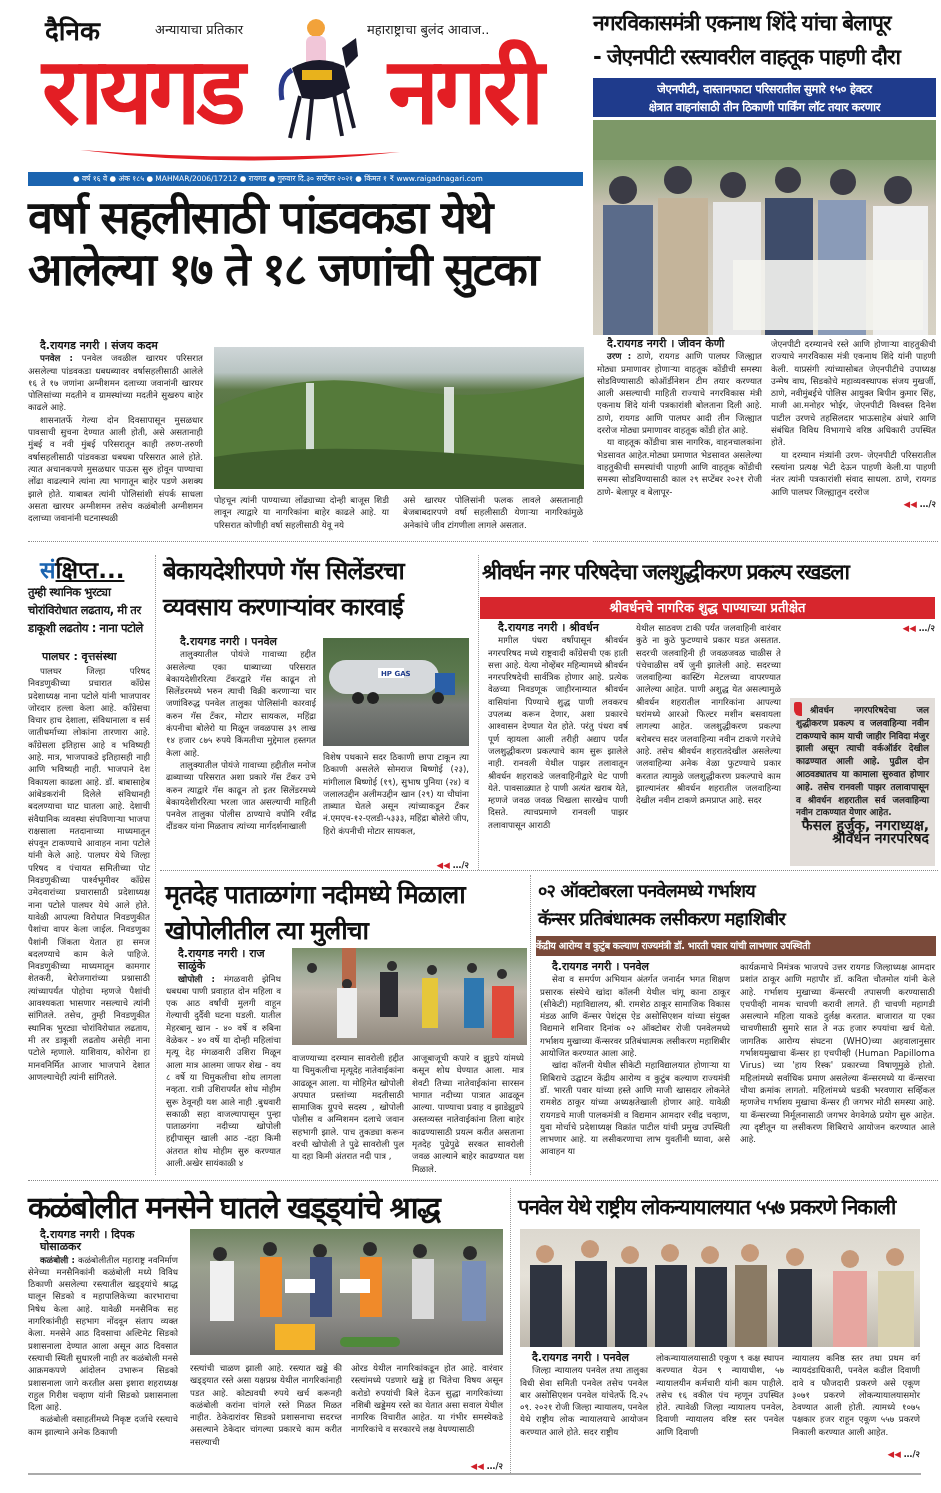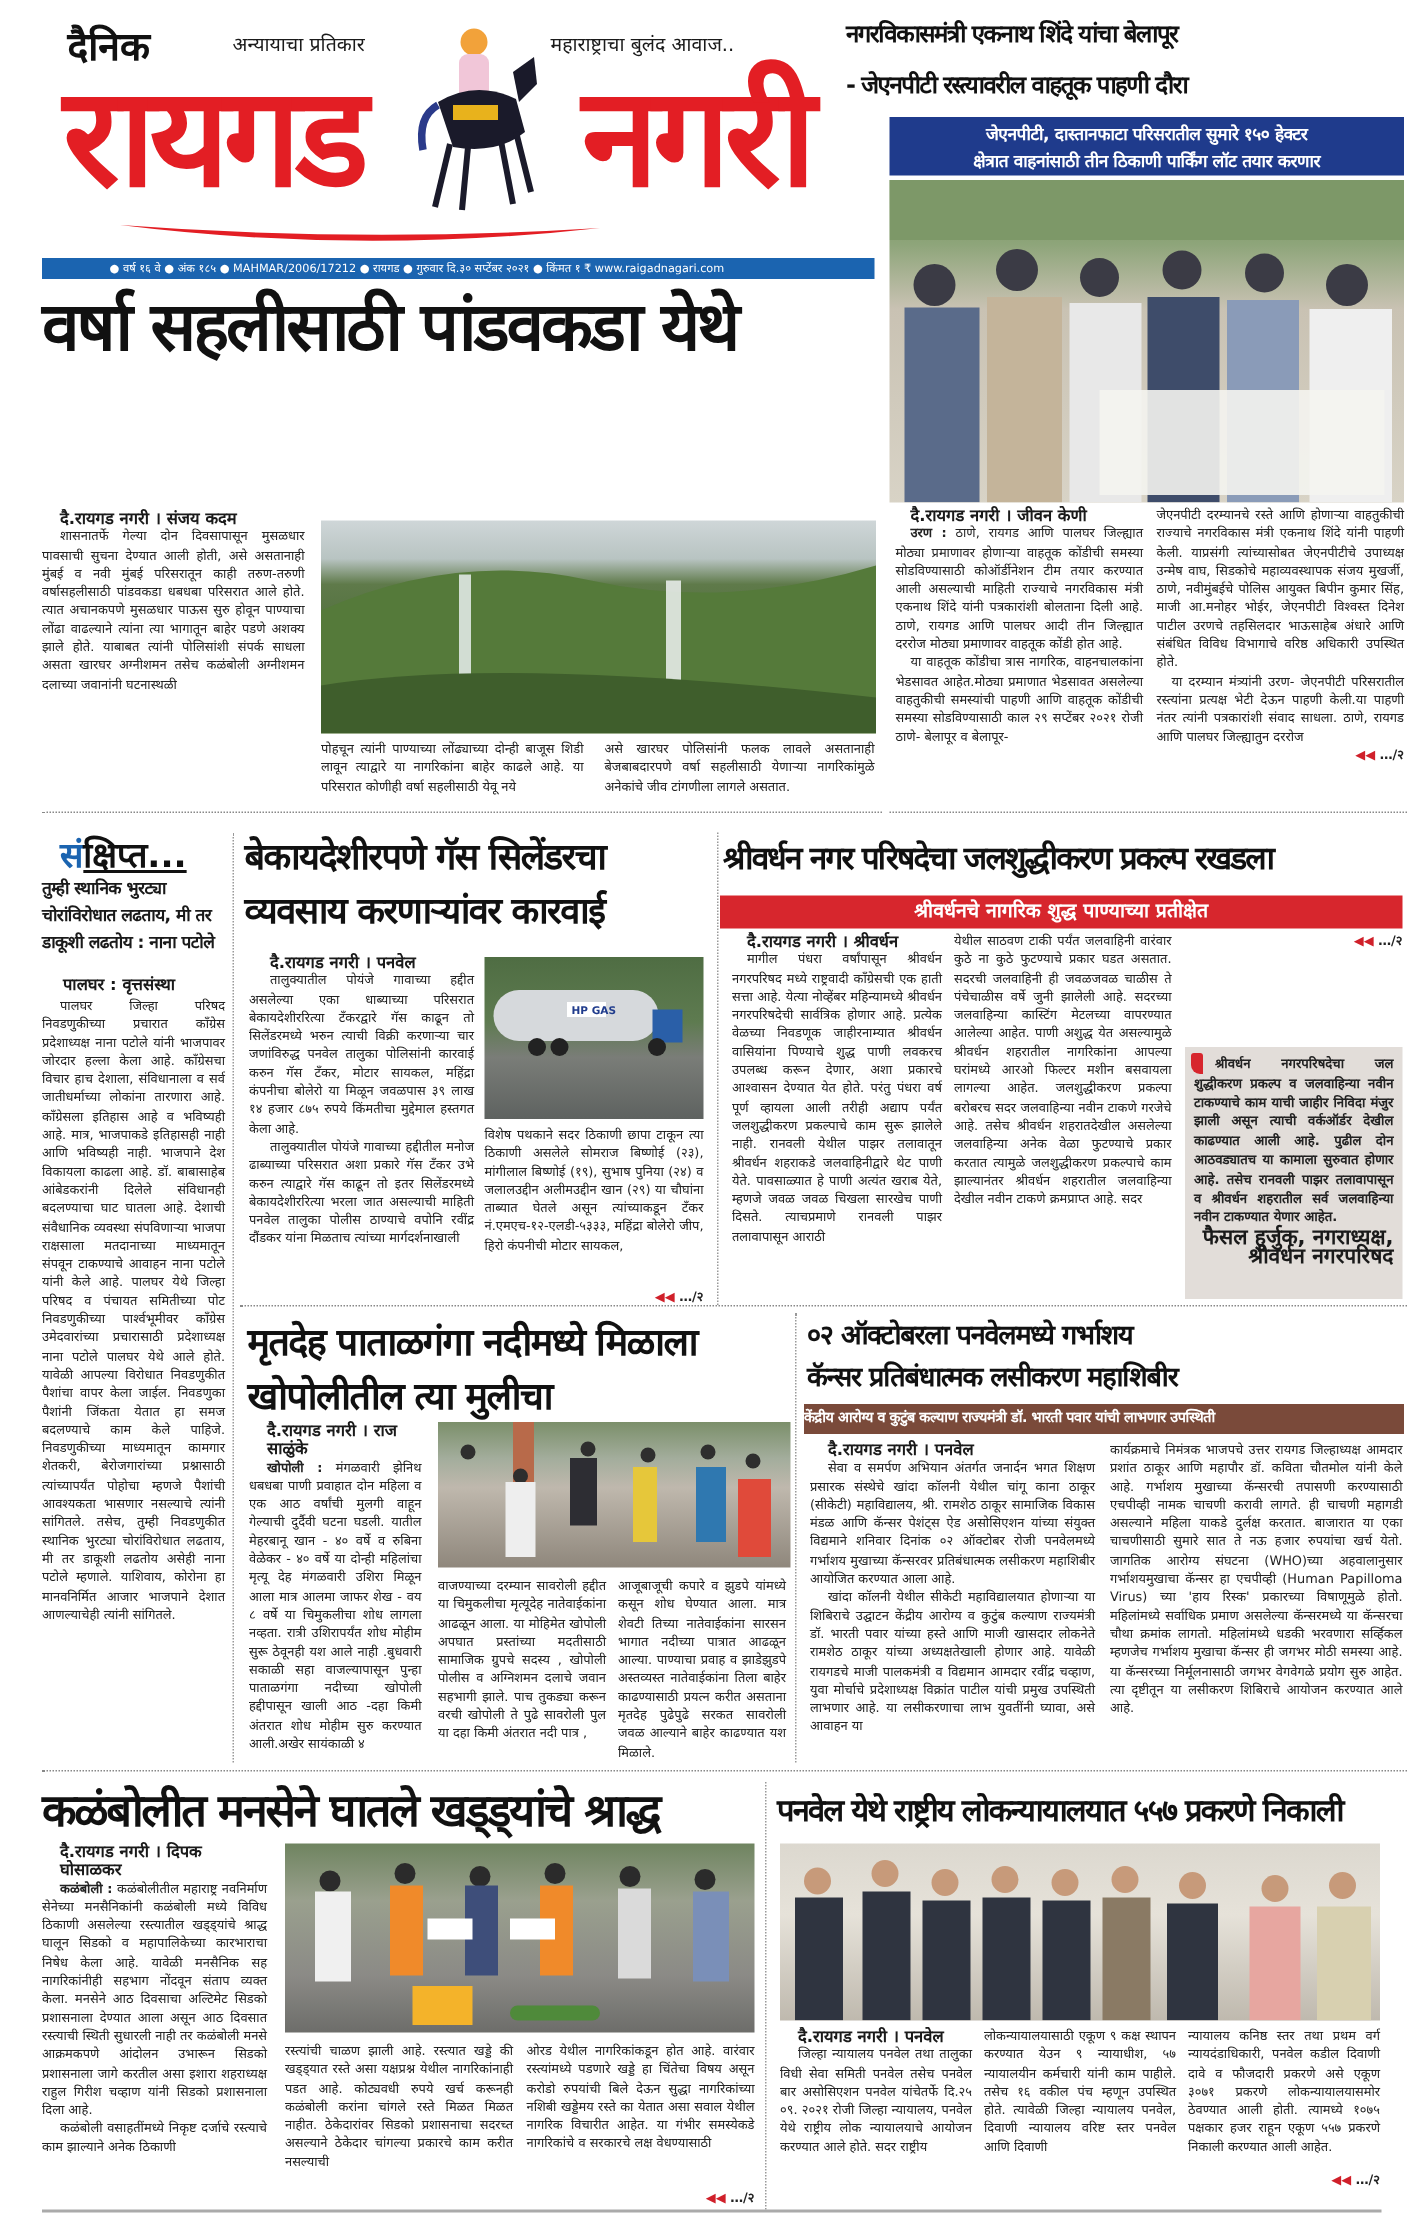--- a/index.html
+++ b/index.html
@@ -47,38 +47,40 @@
     <path d="M20 62 Q6 70 10 92" stroke="#2a3a8a" stroke-width="5" fill="none"></path>
   </svg>
 </div>
 <svg class="abs" id="mast-swoosh" viewBox="0 0 320 18">
   <path d="M0 2 Q160 22 320 4 Q160 14 0 2 Z" fill="#e31e24"></path>
 </svg>
 <div class="abs" id="mast-strip">● वर्ष १६ वे   ● अंक १८५   ● MAHMAR/2006/17212   ● रायगड   ● गुरुवार दि.३० सप्टेंबर २०२१   ● किंमत १ ₹   www.raigadnagari.com</div>
 
 <div class="abs headline" id="main-head">
   <div>वर्षा सहलीसाठी पांडवकडा येथे</div>
+  <div>आलेल्या १७ ते १८ जणांची सुटका</div>
 </div>
 <div class="abs" style="left:28px;top:340px;width:175px">
   <div class="byline" style="padding-left:12px">दै.रायगड नगरी । संजय कदम</div>
+  <p class="body-text" style="text-indent:12px"><b>पनवेल :</b> <span>पनवेल जवळील खारघर परिसरात असलेल्या पांडवकडा धबधब्यावर वर्षासहलीसाठी आलेले १६ ते १७ जणांना अग्नीशमन दलाच्या जवानांनी खारघर पोलिसांच्या मदतीने व ग्रामस्थांच्या मदतीने सुखरुप बाहेर काढले आहे.</span></p>
   <p class="body-text" style="text-indent:12px">शासनातर्फे गेल्या दोन दिवसापासून मुसळधार पावसाची सुचना देण्यात आली होती, असे असतानाही मुंबई व नवी मुंबई परिसरातून काही तरुण-तरुणी वर्षासहलीसाठी पांडवकडा धबधबा परिसरात आले होते. त्यात अचानकपणे मुसळधार पाऊस सुरु होवून पाण्याचा लोंढा वाढल्याने त्यांना त्या भागातून बाहेर पडणे अशक्य झाले होते. याबाबत त्यांनी पोलिसांशी संपर्क साधला असता खारघर अग्नीशमन तसेच कळंबोली अग्नीशमन दलाच्या जवानांनी घटनास्थळी</p>
 </div>
 <div class="abs photo" style="left:214px;top:347px;width:370px;height:142px;background:linear-gradient(180deg,#cfd6d8 0%,#b8c4c2 18%,#5f7a4a 30%,#4d6d3a 60%,#6f8a55 100%)">
   <svg width="370" height="142" viewBox="0 0 370 142">
     <path d="M0 60 Q90 20 180 40 T370 30 L370 142 L0 142 Z" fill="#557a3a"></path>
     <rect x="92" y="36" width="8" height="80" fill="#e9eeee" opacity=".85"></rect>
     <rect x="230" y="40" width="10" height="70" fill="#eef2f2" opacity=".85"></rect>
     <path d="M0 110 Q120 90 370 118 L370 142 L0 142Z" fill="#3f5e2c"></path>
   </svg>
 </div>
 <div class="abs body-text" style="left:214px;top:494px;width:175px">पोहचून त्यांनी पाण्याच्या लोंढ्याच्या दोन्ही बाजूस शिडी लावून त्याद्वारे या नागरिकांना बाहेर काढले आहे. या परिसरात कोणीही वर्षा सहलीसाठी येवू नये</div>
 <div class="abs body-text" style="left:403px;top:494px;width:180px">असे खारघर पोलिसांनी फलक लावले असतानाही बेजबाबदारपणे वर्षा सहलीसाठी येणाऱ्या नागरिकांमुळे अनेकांचे जीव टांगणीला लागले असतात.</div>
 <div class="abs dotline" style="left:28px;top:541px;width:560px"></div>
 
-<div class="abs headline" style="left:564px;top:6px;width:345px;font-size:16px;line-height:34px;letter-spacing:-1px">
+<div class="abs headline" style="left:593px;top:6px;width:345px;font-size:21px;line-height:34px;letter-spacing:-1px">
   <div>नगरविकासमंत्री एकनाथ शिंदे यांचा बेलापूर</div>
   <div>- जेएनपीटी रस्त्यावरील वाहतूक पाहणी दौरा</div>
 </div>
 <div class="abs" style="left:593px;top:78px;width:343px;height:39px;background:#1f3b8c;color:#fff;font-size:11.5px;font-weight:bold;line-height:18px;text-align:center;padding-top:2px;white-space:nowrap;letter-spacing:-.3px">
   <div>जेएनपीटी, दास्तानफाटा परिसरातील सुमारे १५० हेक्टर</div>
   <div>क्षेत्रात वाहनांसाठी तीन ठिकाणी पार्किंग लॉट तयार करणार</div>
 </div>
 <div class="abs photo" style="left:593px;top:120px;width:343px;height:215px;background:linear-gradient(180deg,#6f8e58 0%,#8ea57a 20%,#c9c2b3 40%,#d8d3c6 100%)">
   <svg width="343" height="215" viewBox="0 0 343 215">
     <rect x="0" y="0" width="343" height="40" fill="#7d9868"></rect>

